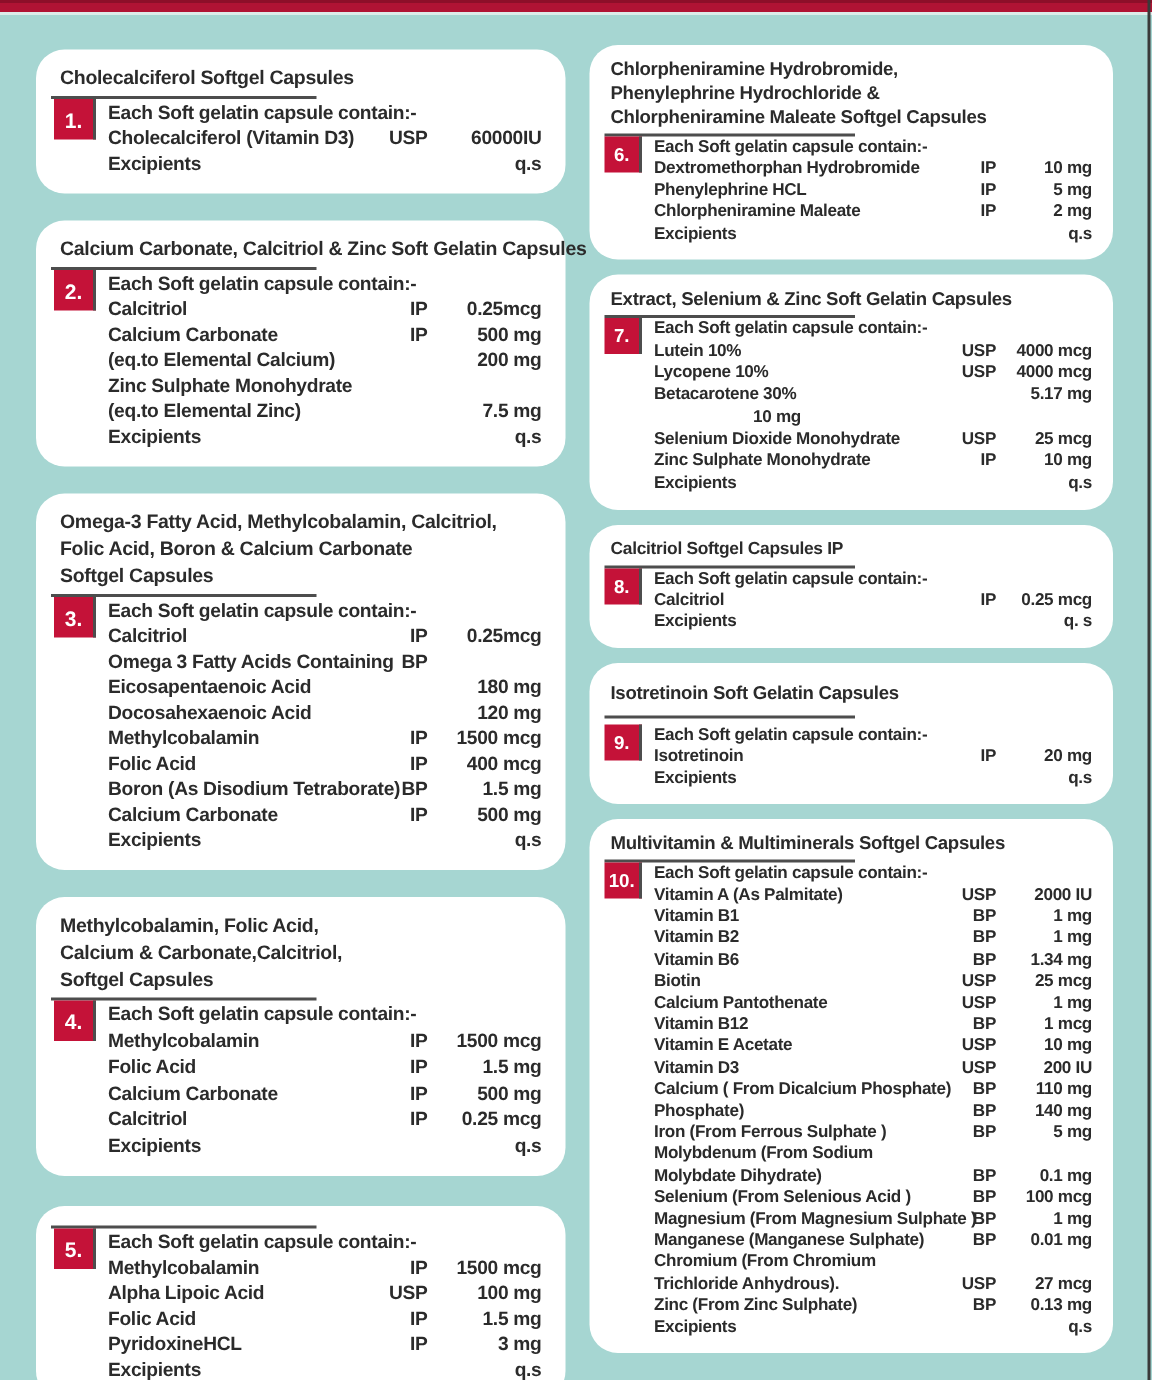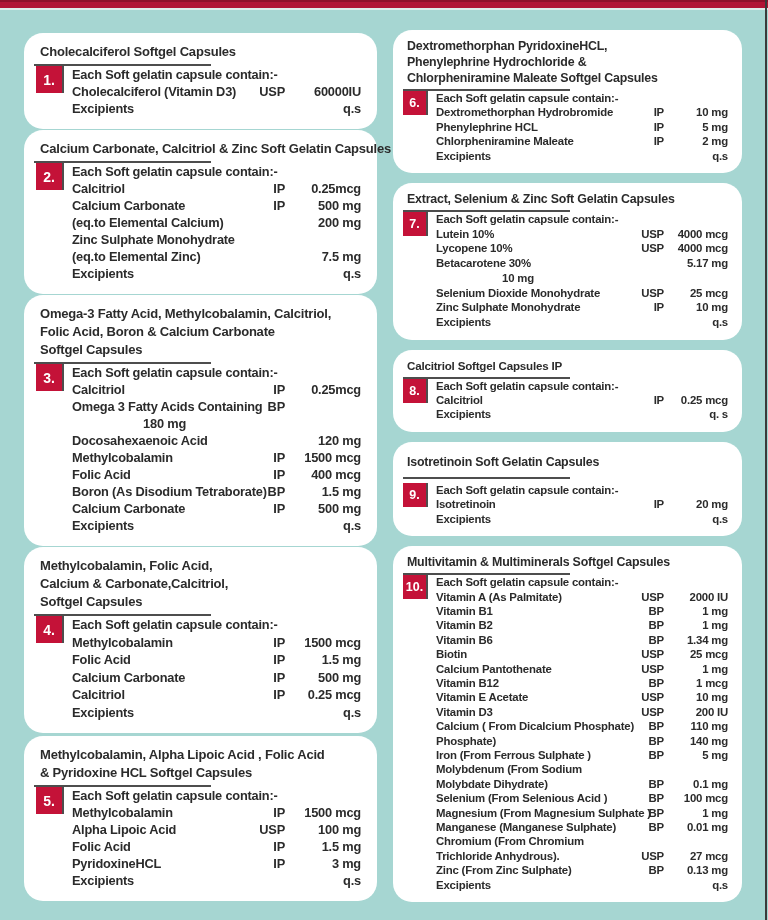--- a/index.html
+++ b/index.html
@@ -26,21 +26,21 @@
   .column { position: absolute; display: flex; flex-direction: column; }
   .col-left  { top: 33px; left: 24px;  width: 353px; }
   .col-right { top: 30px; left: 393px; width: 349px; }
 
   .card {
     background: #ffffff;
     border-radius: 19px;
     box-sizing: border-box;
     padding: 10px 16px 12px 16px;
   }
-  .col-left  .card { margin-bottom: 1px; }
+  .col-left  .card { margin-bottom: 18px; }
   .col-right .card { margin-bottom: 10px; padding: 8px 14px 10px 14px; }
 
   .card-title { letter-spacing: -0.2px; }
   .col-left  .card-title { font-size: 13px;   line-height: 18px; }
   .col-right .card-title { font-size: 12.4px; line-height: 16px; }
   .title-line { white-space: nowrap; }
 
   .divider {
     border-top: 2px solid #4d4d4d;
     width: 55%;
@@ -178,20 +178,21 @@
             <span class="name">Calcitriol</span>
             <span class="pharma">IP</span>
             <span class="qty">0.25mcg</span>
           </div>
           <div class="row">
             <span class="name">Omega 3 Fatty Acids Containing</span>
             <span class="pharma">BP</span>
             <span class="qty"></span>
           </div>
           <div class="row">
+            <span class="name">Eicosapentaenoic Acid</span>
             <span class="pharma"></span>
             <span class="qty">180 mg</span>
           </div>
           <div class="row">
             <span class="name">Docosahexaenoic Acid</span>
             <span class="pharma"></span>
             <span class="qty">120 mg</span>
           </div>
           <div class="row">
             <span class="name">Methylcobalamin</span>
@@ -258,24 +259,20 @@
           <div class="row">
             <span class="name">Excipients</span>
             <span class="pharma"></span>
             <span class="qty">q.s</span>
           </div>
         </div>
     </div>
   </section>
 
   <section class="card">
-    <header class="card-title">
-        <div class="title-line">Methylcobalamin, Alpha Lipoic Acid , Folic Acid</div>
-        <div class="title-line">&amp; Pyridoxine HCL Softgel Capsules</div>
-      </header>
     <div class="divider"></div>
     <div class="card-body">
       <div class="badge">5.</div>
       <div class="rows">
           <div class="row heading">
             <span class="name">Each Soft gelatin capsule contain:-</span>
           </div>
           <div class="row">
             <span class="name">Methylcobalamin</span>
             <span class="pharma">IP</span>
@@ -301,21 +298,21 @@
             <span class="pharma"></span>
             <span class="qty">q.s</span>
           </div>
         </div>
     </div>
   </section>
 </div>
 <div class="column col-right">
   <section class="card">
     <header class="card-title">
-        <div class="title-line">Dextromethorphan  PyridoxineHCL,</div>
+        <div class="title-line">Chlorpheniramine  Hydrobromide,</div>
         <div class="title-line">Phenylephrine Hydrochloride &amp;</div>
         <div class="title-line">Chlorpheniramine Maleate Softgel Capsules</div>
       </header>
     <div class="divider"></div>
     <div class="card-body">
       <div class="badge">6.</div>
       <div class="rows">
           <div class="row heading">
             <span class="name">Each Soft gelatin capsule contain:-</span>
           </div>

